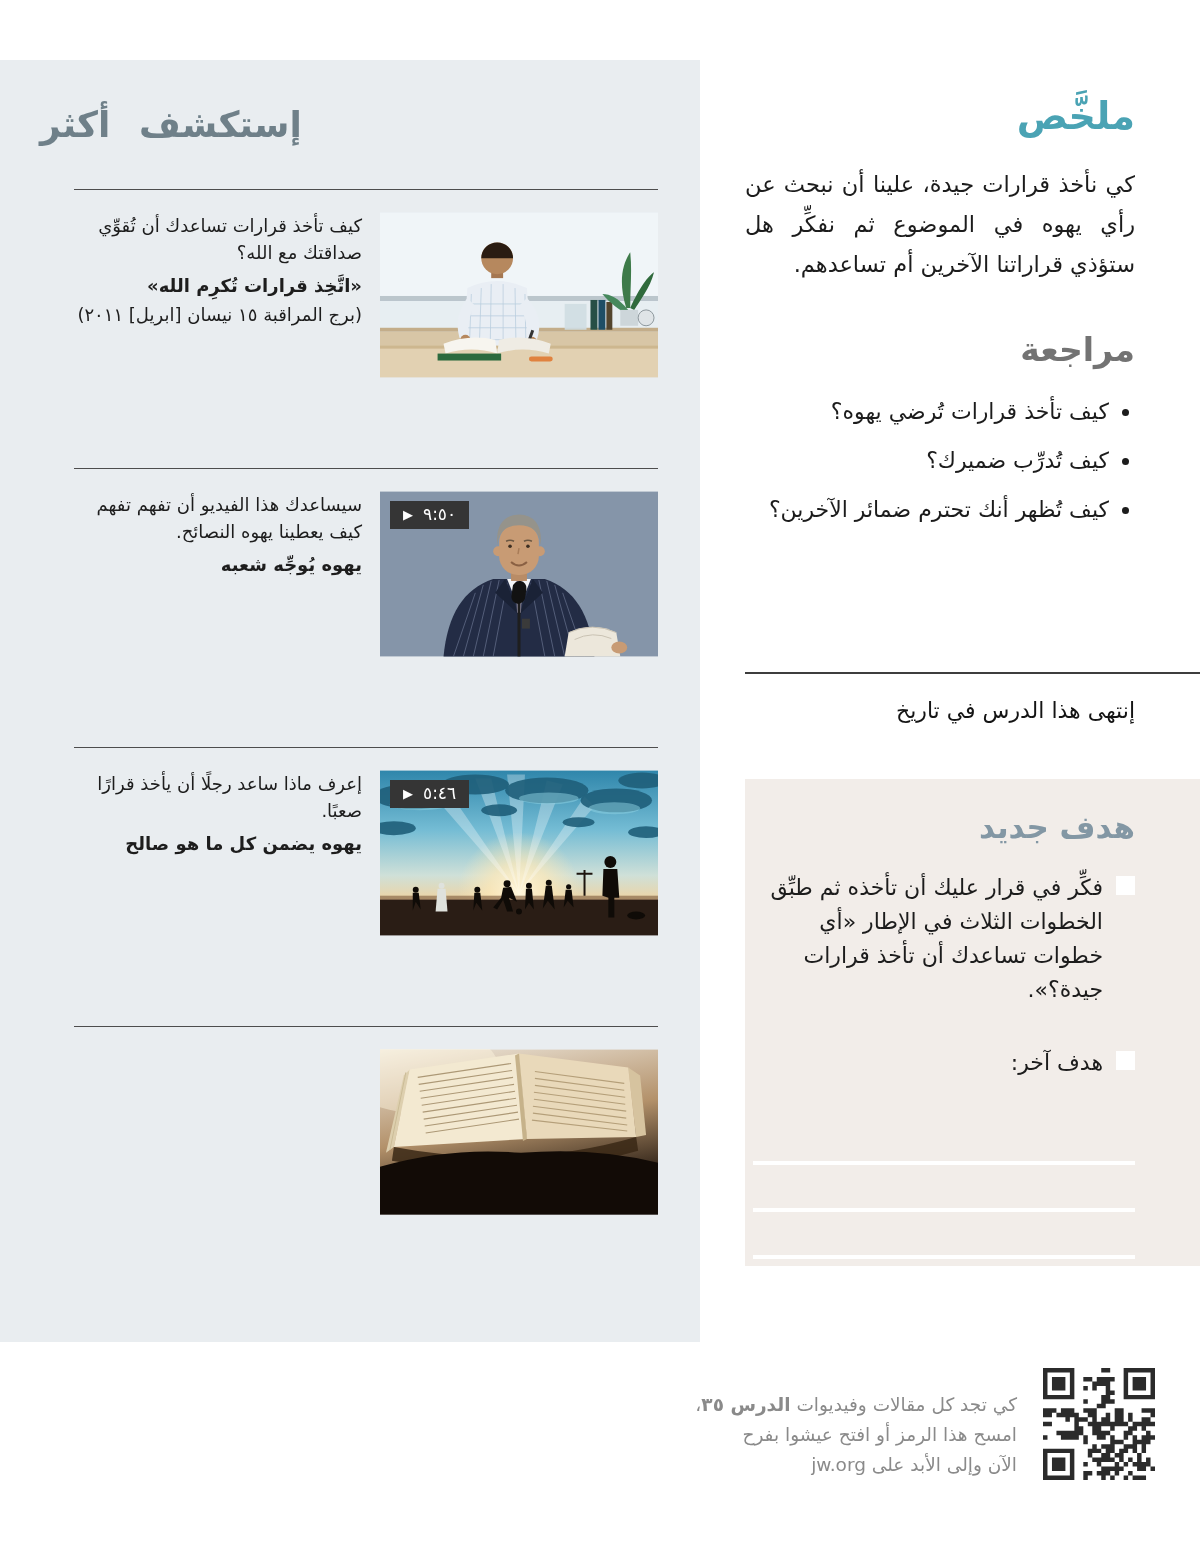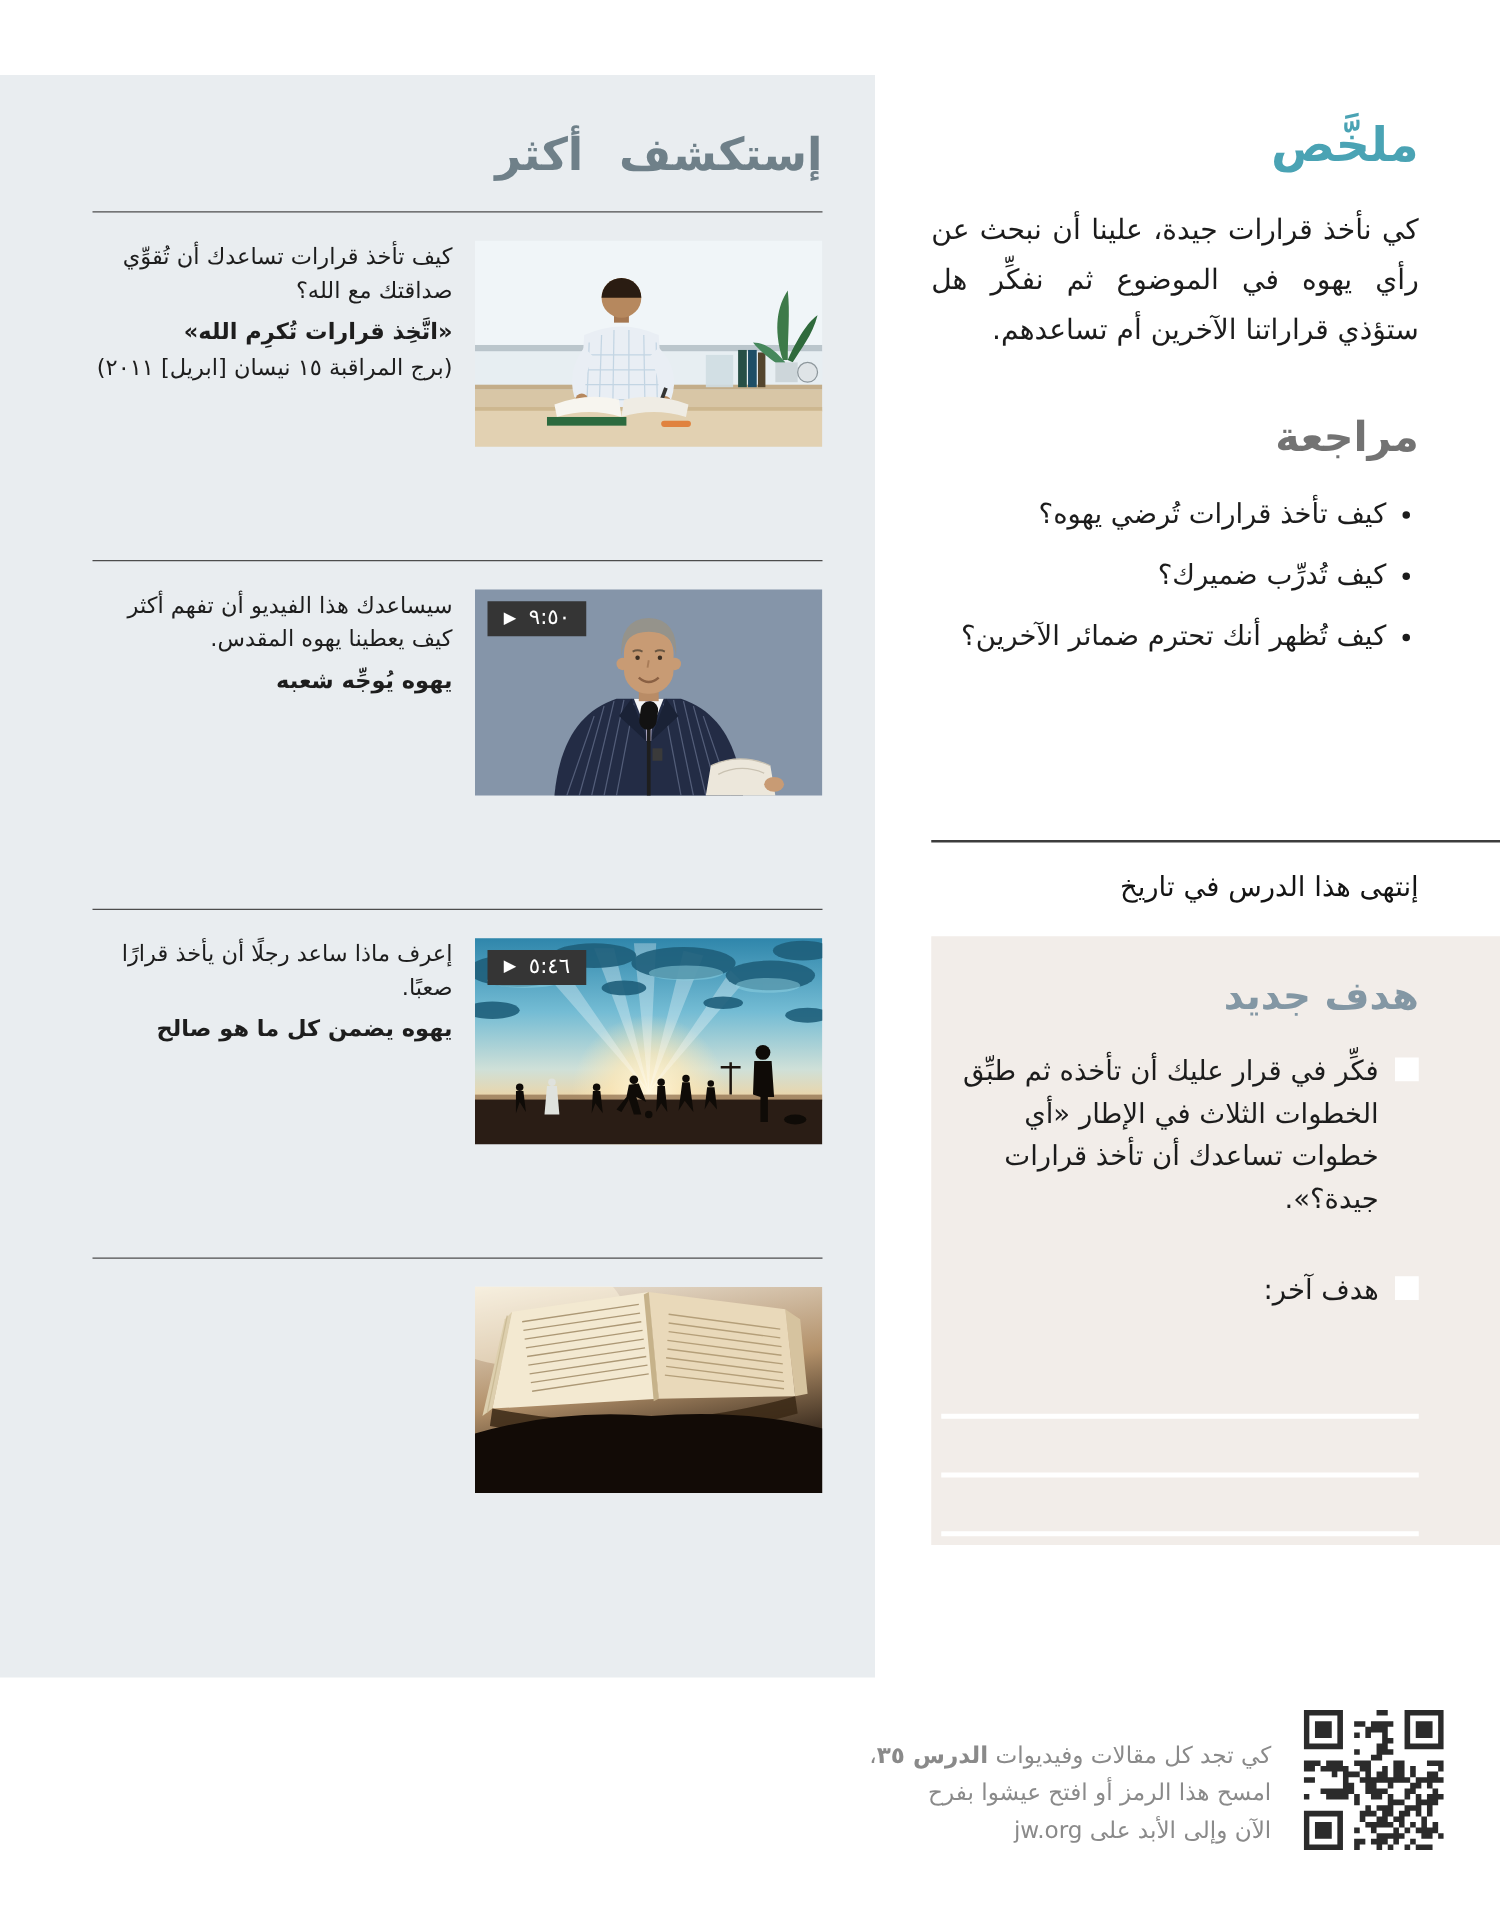--- a/index.html
+++ b/index.html
@@ -2,21 +2,21 @@
 <html lang="ar" dir="rtl"><head>
 <meta charset="utf-8">
 <style>
   html,body{margin:0;padding:0;background:#fff;}
   body{font-family:"DejaVu Sans",sans-serif;}
   .page{position:relative;width:1200px;height:1543px;background:#ffffff;overflow:hidden;direction:rtl;}
 
   
   .explore-panel{position:absolute;left:0;top:60px;width:700px;height:1282px;background:#e9edf0;
                  padding:44px 42px 0 40px;box-sizing:border-box;}
-  .explore-heading{font-size:36px;font-weight:bold;color:#6f8089;text-align:right;margin:0 0 24px 0;
+  .explore-heading{font-size:36px;font-weight:bold;color:#6f8089;text-align:left;margin:0 0 44px 0;
                    word-spacing:16px;letter-spacing:1px;}
   .explore-item{border-top:1px solid #4d4d4d;padding-top:22px;margin-bottom:90px;margin-left:34px;
                 display:flex;gap:18px;align-items:flex-start;}
   .explore-item:last-child{margin-bottom:0;}
   .item-text{flex:1;text-align:right;color:#1d1d1d;font-size:18px;line-height:1.5;}
   .item-desc{margin:0;}
   .item-title{margin:6px 0 0 0;font-weight:bold;}
   .item-source{margin:2px 0 0 0;text-align:right;}
   .thumb{width:278px;height:166px;flex:none;position:relative;direction:ltr;overflow:hidden;}
   .thumb svg{width:100%;height:100%;display:block;}
@@ -29,21 +29,21 @@
   .right-col{position:absolute;left:745px;top:60px;width:455px;box-sizing:border-box;}
   .summary-heading{font-size:38px;font-weight:bold;color:#4aa3b4;margin:34px 65px 0 0;text-align:right;}
   .summary-body{font-size:22.5px;line-height:1.78;color:#1c1c1c;margin:26px 65px 0 0;
                 text-align:justify;}
   .review-heading{font-size:33px;font-weight:bold;color:#737373;margin:46px 65px 0 0;text-align:right;}
   .review-list{margin:26px 65px 0 0;padding:0 26px 0 0;list-style:disc;}
   .review-list li{font-size:22px;line-height:1.5;color:#1c1c1c;margin-bottom:16px;}
   .section-divider{border:0;border-top:2px solid #3d3d3d;margin:146px 0 0 0;width:100%;}
   .completion-label{font-size:22px;color:#141414;margin:24px 65px 0 0;text-align:right;}
 
-  .goal-box{background:#f2ede9;margin-top:26px;height:487px;box-sizing:border-box;
+  .goal-box{background:#f2ede9;margin-top:56px;height:487px;box-sizing:border-box;
             padding:30px 65px 0 8px;overflow:hidden;}
   .goal-heading{font-size:31px;font-weight:bold;color:#8397a4;margin:0 0 26px 0;text-align:right;}
   .goal-task{display:flex;align-items:flex-start;gap:13px;margin-bottom:38px;}
   .goal-checkbox{width:19px;height:19px;background:#ffffff;flex:none;margin-top:5px;}
   .goal-task-text{font-size:22px;line-height:1.55;color:#1c1c1c;text-align:right;}
   .write-lines{margin-top:12px;}
   .write-line{height:43px;border-bottom:4px solid #ffffff;}
 
   
   .footer{position:absolute;top:1368px;left:555px;width:600px;display:flex;gap:26px;
@@ -140,21 +140,21 @@
           <path d="M186 166 L190 142 Q214 131 238 142 L242 166 Z" fill="#ece7db"></path>
           <path d="M190 142 Q214 131 238 142 M196 149 Q214 140 233 148" stroke="#c9c2b2" stroke-width="1" fill="none"></path>
           <ellipse cx="241" cy="157" rx="8" ry="6" fill="#c89b74"></ellipse>
         </svg>
         <div class="duration-badge">
           <span class="play-icon">▶</span>
           <span>٩:٥٠</span>
         </div>
       </div>
       <div class="item-text">
-        <p class="item-desc">سيساعدك هذا الفيديو أن تفهم أكثر كيف يعطينا يهوه المقدس.</p>
+        <p class="item-desc">سيساعدك هذا الفيديو أن تفهم تفهم كيف يعطينا يهوه النصائح.</p>
         <p class="item-title">يهوه يُوجِّه شعبه</p>
       </div>
     </div>
 
     <div class="explore-item">
       <div class="thumb">
         <svg viewBox="0 0 280 166">
           <defs>
             <linearGradient id="sky3" x1="0" y1="0" x2="0" y2="1">
               <stop offset="0" stop-color="#2f86ab"></stop>

